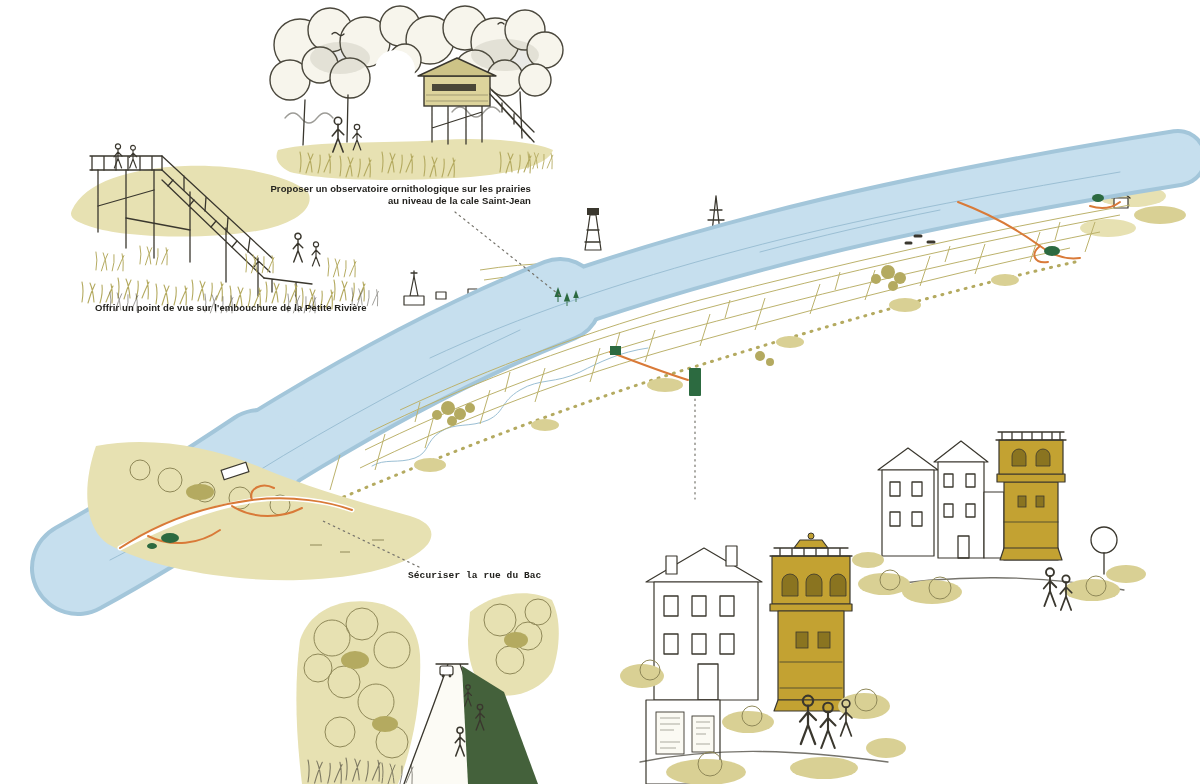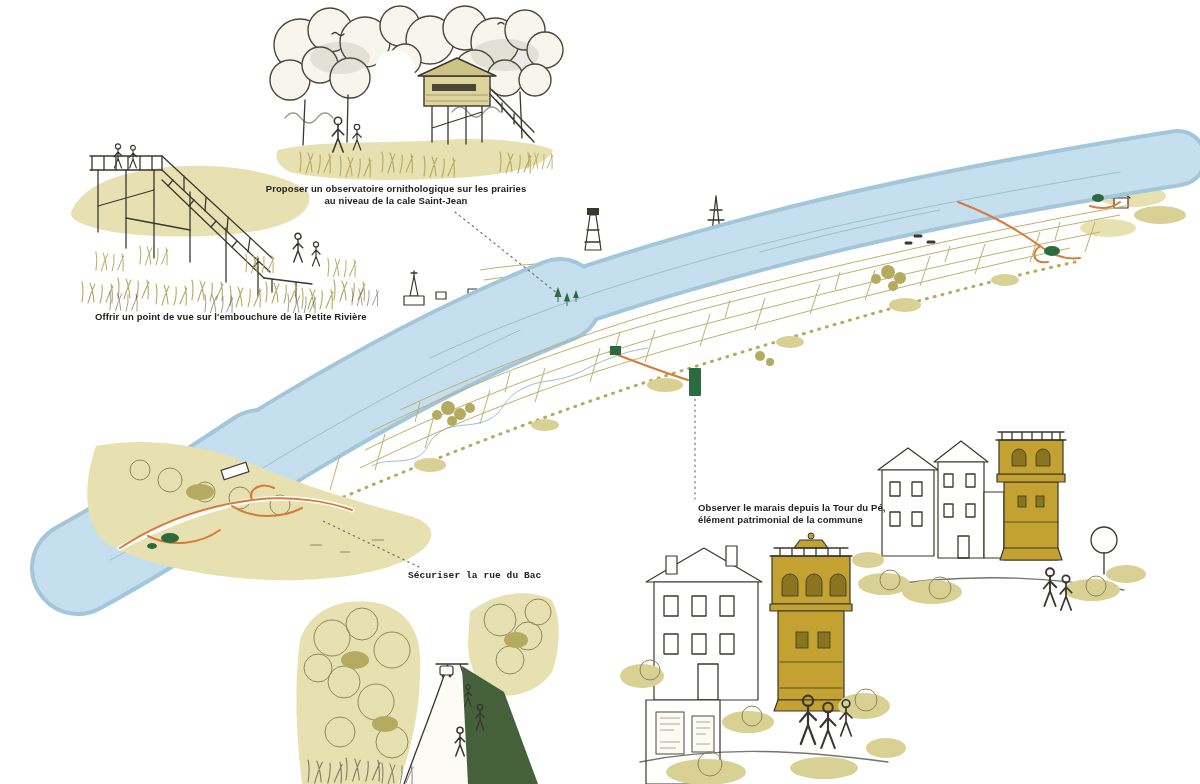--- a/index.html
+++ b/index.html
@@ -9,21 +9,21 @@
     font-family:"Liberation Sans",sans-serif;
   }
   .stage svg{position:absolute;left:0;top:0;}
   .caption{
     position:absolute;
     font:700 9.5px/1.3 "Liberation Sans",sans-serif;
     color:var(--text,#23221e);
     white-space:pre-line;
     letter-spacing:.1px;
   }
-  .caption.center{text-align:center;}
+  .caption.center{text-align:right;}
   
   .ink{stroke:var(--ink);fill:none;stroke-width:1.3;stroke-linecap:round;stroke-linejoin:round;}
   .ink-f{stroke:var(--ink);fill:#ffffff;stroke-width:1.2;stroke-linejoin:round;}
   .wash{fill:var(--olive-wash);stroke:none;}
   .omid{fill:var(--olive-mid);stroke:none;}
   .odark{fill:var(--olive-dark);stroke:none;}
   .fieldline{stroke:var(--khaki-line);fill:none;stroke-width:1;}
   .redge{stroke:var(--river-edge);fill:none;stroke-linecap:round;}
   .rfill{stroke:var(--river);fill:none;stroke-linecap:round;}
   .flow{stroke:var(--flow);fill:none;stroke-width:1;stroke-linecap:round;}
@@ -369,20 +369,18 @@
   <g>
     <path class="leader" d="M455,212 L562,297"></path>
     <path class="leader" d="M695,399 L695,499"></path>
     <path class="leader" d="M419,567 L323,521"></path>
   </g>
 </svg>
 
 <div class="caption center" style="left:261px;top:183px;width:270px;">Proposer un observatoire ornithologique sur les prairies
 au niveau de la cale Saint-Jean</div>
 
-<div class="caption" style="left:95px;top:311px;">Offrir un point de vue sur l'embouchure de la Petite Rivière</div>
-
-<div class="caption" style="left:698px;top:502px;">Observer le marais depuis la Tour du Pé,
-élément patrimonial de la commune</div>
+<div class="caption" style="left:95px;top:302px;">Offrir un point de vue sur l'embouchure de la Petite Rivière</div>
+
 
 <div class="caption" style="left:408px;top:570px;font-family:Liberation Mono, monospace;">Sécuriser la rue du Bac</div>
 
 </div>
 
 </body></html>

